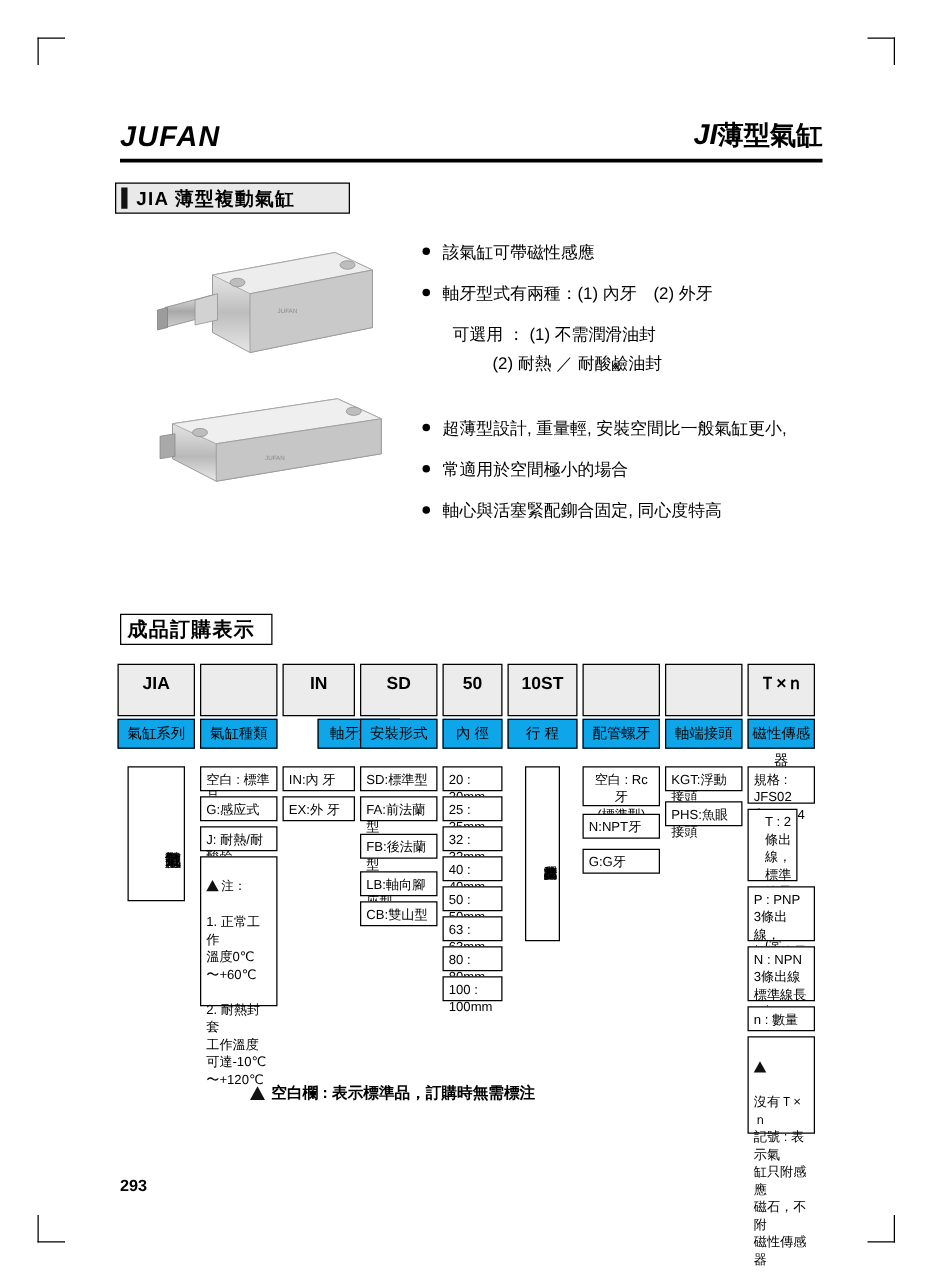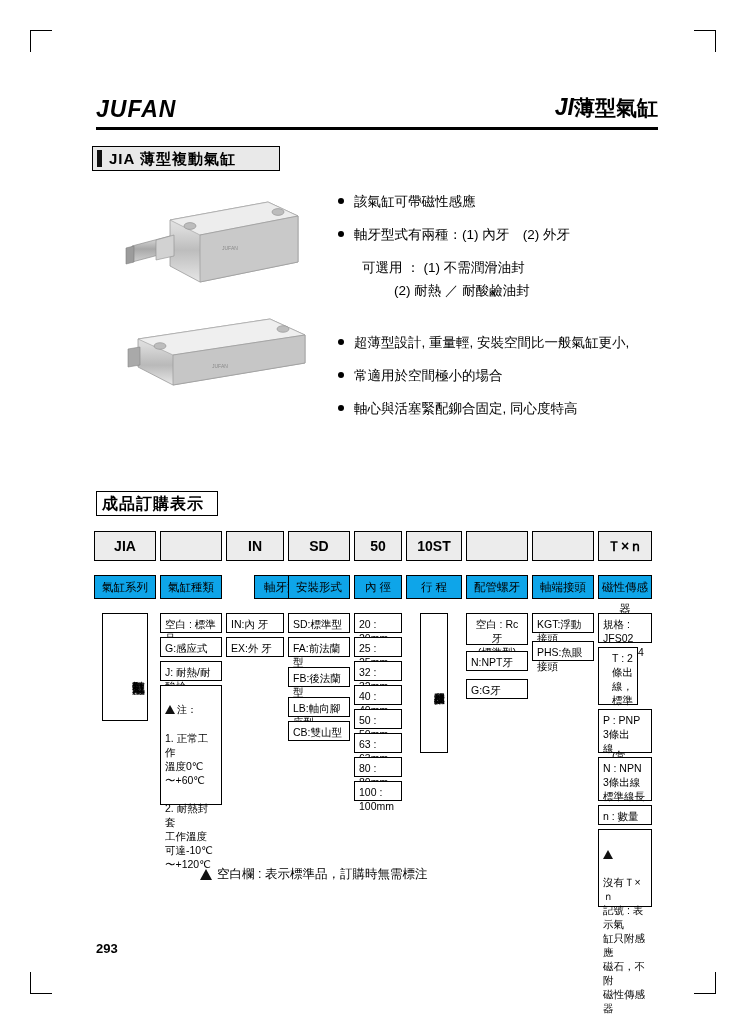--- a/index.html
+++ b/index.html
@@ -68,39 +68,39 @@
     border:1.5px solid #000;box-sizing:border-box;
   }
   .sec-head span{
     position:absolute;left:5px;top:2px;font-size:16px;font-weight:bold;letter-spacing:1px;
   }
 
   
   .ord{position:absolute;left:94px;top:531px;width:558px;font-size:11px;}
   .cell{position:absolute;box-sizing:border-box;border:1px solid #000;background:#0ea5e9;}
   .grey{background:#ececec;}
-  .code-row .cell{height:30px;line-height:28px;text-align:center;font-weight:bold;font-size:14px;}
+  .code-row .cell{height:42px;line-height:28px;text-align:center;font-weight:bold;font-size:14px;}
   .hdr-row .cell{height:24px;line-height:22px;text-align:center;font-size:11.5px;}
   .opt{
     position:absolute;box-sizing:border-box;border:1px solid #000;background:#fff;
     font-size:10.5px;line-height:14px;padding:3px 4px;
   }
   .opt-c{text-align:center;}
   .vert{
     position:absolute;box-sizing:border-box;border:1px solid #000;background:#fff;
     font-size:13px;text-align:center;line-height:17px;padding-top:8px;
     writing-mode:vertical-rl;text-orientation:upright;
   }
   .vert-sm{font-size:10.5px;line-height:15px;}
   .note-tri{font-size:10px;}
   .tri{display:inline-block;width:0;height:0;border-left:5px solid transparent;border-right:5px solid transparent;border-bottom:9px solid #111;vertical-align:-1px;margin-right:2px;}
 
   
   .footnote{
-    position:absolute;left:200px;top:866px;font-size:12.5px;
+    position:absolute;left:200px;top:866px;font-size:12.5px;font-weight:bold;
   }
   .footnote .tri{border-bottom:11px solid #111;border-left:6px solid transparent;border-right:6px solid transparent;margin-right:5px;vertical-align:-2px;}
 
   .pageno{position:absolute;left:96px;top:941px;font-size:13px;font-weight:bold;}
 </style>
 </head>
 <body>
 
 <div class="page">
 

